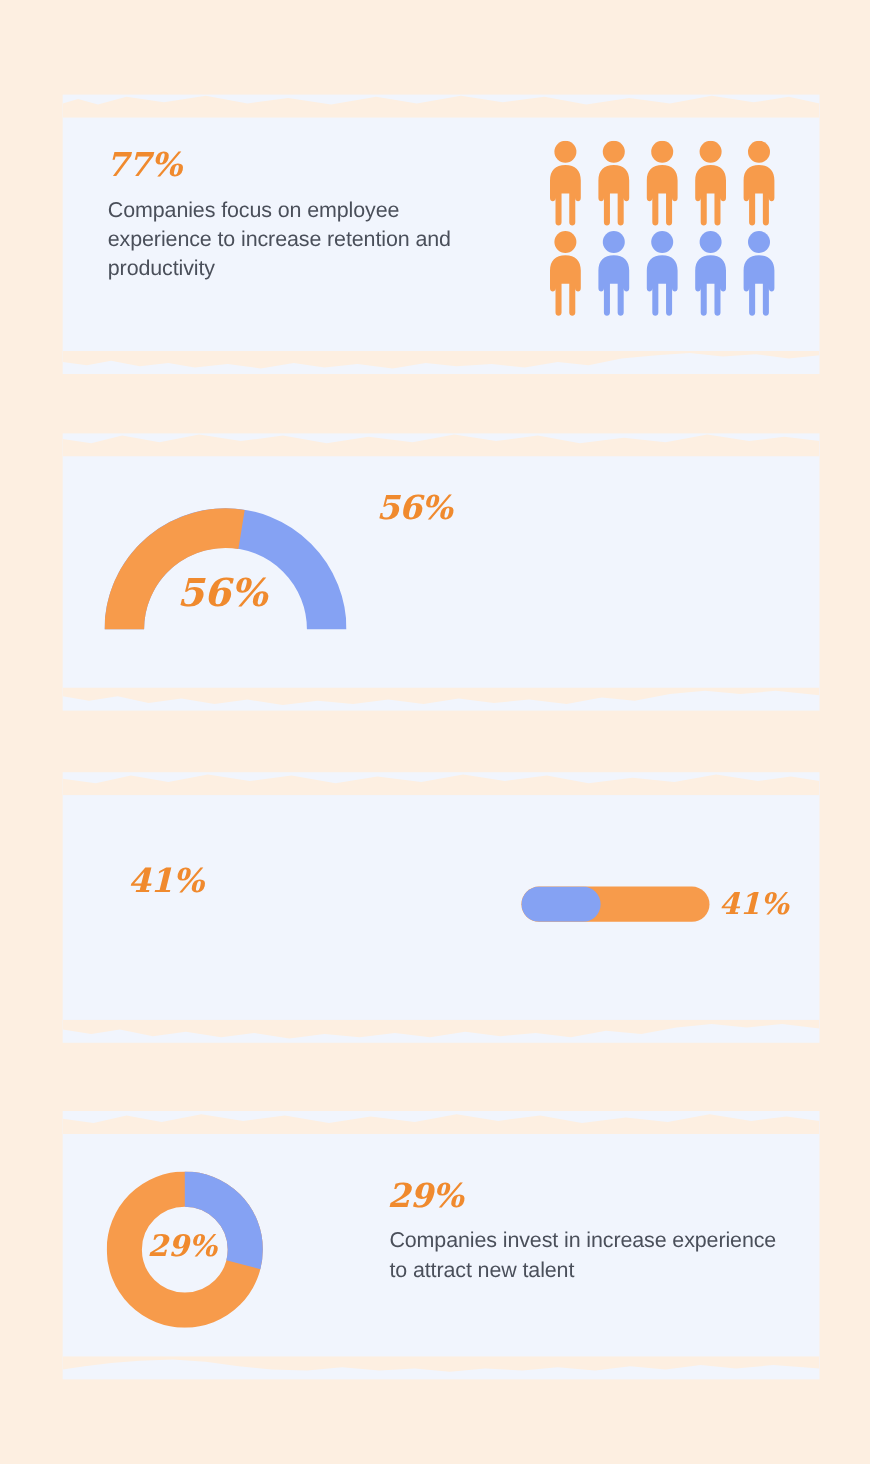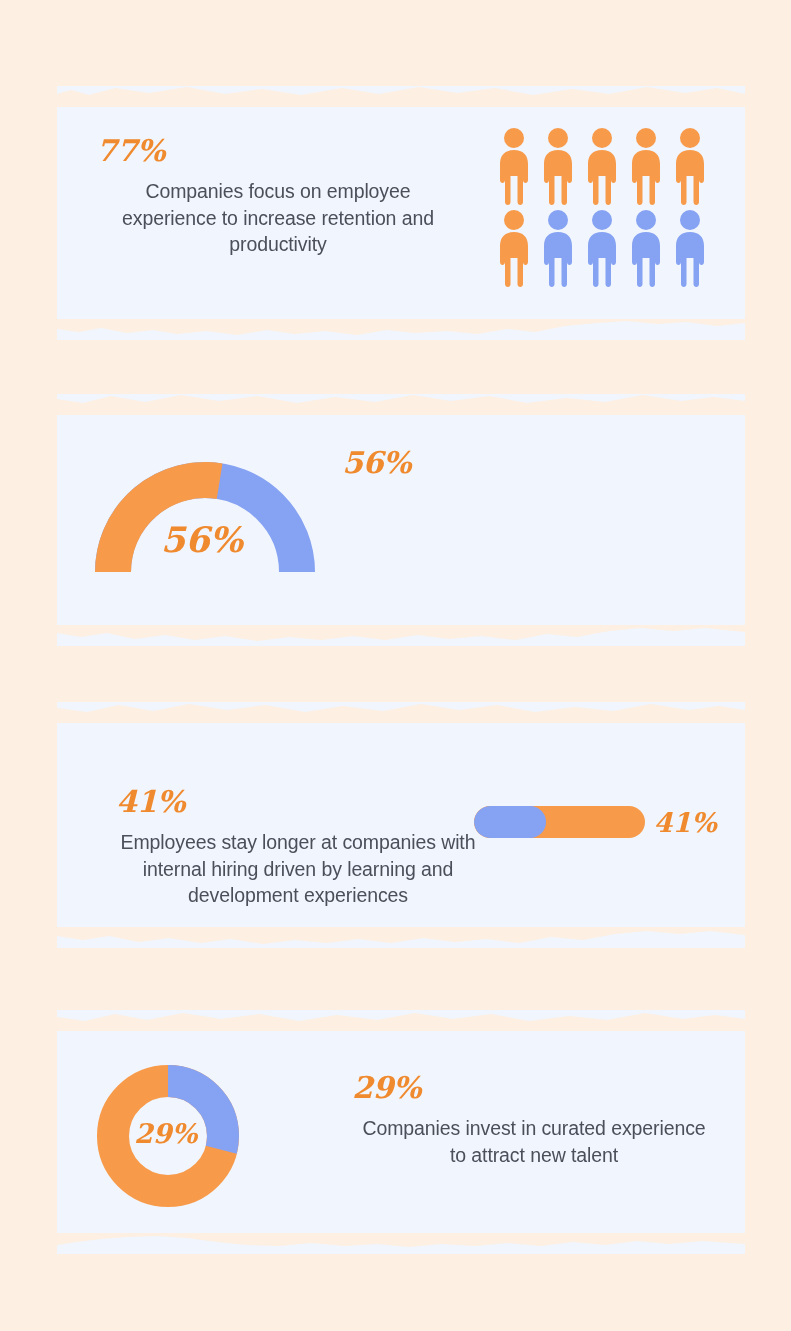--- a/index.html
+++ b/index.html
@@ -56,21 +56,20 @@
     font-style: italic;
     transform: skewX(-3deg);
     transform-origin: left bottom;
   }
   .desc {
     color: #4A4F5A;
     font-family: "Liberation Sans", sans-serif;
     font-size: 19.5px;
     line-height: 1.37;
     letter-spacing: -0.1px;
-    text-align: center;
   }
 
   
   #card-1 { left: 57px; top: 86px; width: 688px; height: 254px; }
   #card1-text { position: absolute; left: 41px; top: 50px; width: 360px; }
   #card1-text .stat { margin-bottom: 12px; }
   #people { position: absolute; left: 443px; top: 42px; width: 216px; height: 160px; }
 
   
   #card-2 { left: 57px; top: 394px; width: 688px; height: 252px; }
@@ -212,21 +211,20 @@
       <svg class="torn-top" viewBox="0 0 688 22" preserveAspectRatio="none">
         <path d="M0,22 L0,7 L30,11 L62,4 L96,10 L132,3 L170,9 L208,4 L248,11 L286,5 L326,10 L364,3 L402,9 L440,4 L478,11 L518,6 L556,10 L594,3 L632,9 L662,5 L688,9 L688,22 Z" fill="#FDEFE1"></path>
       </svg>
       <svg class="torn-bottom" viewBox="0 0 688 22" preserveAspectRatio="none">
         <path d="M0,0 L0,9 L26,13 L52,9 L82,15 L112,11 L144,16 L174,12 L206,17 L238,13 L270,16 L302,12 L334,16 L366,11 L398,15 L430,12 L462,16 L494,10 L526,13 L558,7 L590,4 L622,7 L654,4 L688,8 L688,0 Z" fill="#FDEFE1"></path>
       </svg>
 
       <div class="content">
         <div id="card3-text">
           <div class="stat">41%</div>
-          <div class="desc">Employees stay longer at companies with internal hiring driven by learning and development experiences</div>
         </div>
 
         <div id="bar-wrap">
           <div class="bar-track">
             <div class="bar-fill" style="width:42%"></div>
           </div>
           <div id="bar-label">41%</div>
         </div>
       </div>
     </div>
@@ -244,19 +242,19 @@
       <div class="content">
 
         <svg id="donut" viewBox="0 0 142 142">
           <circle cx="71" cy="71" r="55" fill="none" stroke="#F79B4B" stroke-width="32"></circle>
           <circle cx="71" cy="71" r="55" fill="none" stroke="#85A2F3" stroke-width="32" stroke-dasharray="100.2 345.4" transform="rotate(-90 71 71)"></circle>
         </svg>
         <div id="donut-label">29%</div>
 
         <div id="card4-text">
           <div class="stat">29%</div>
-          <div class="desc">Companies invest in curated experience to attract new talent</div>
+          <div class="desc">Companies invest in increase experience to attract new talent</div>
         </div>
       </div>
     </div>
   </div>
 
 </div>
 
 </body></html>

